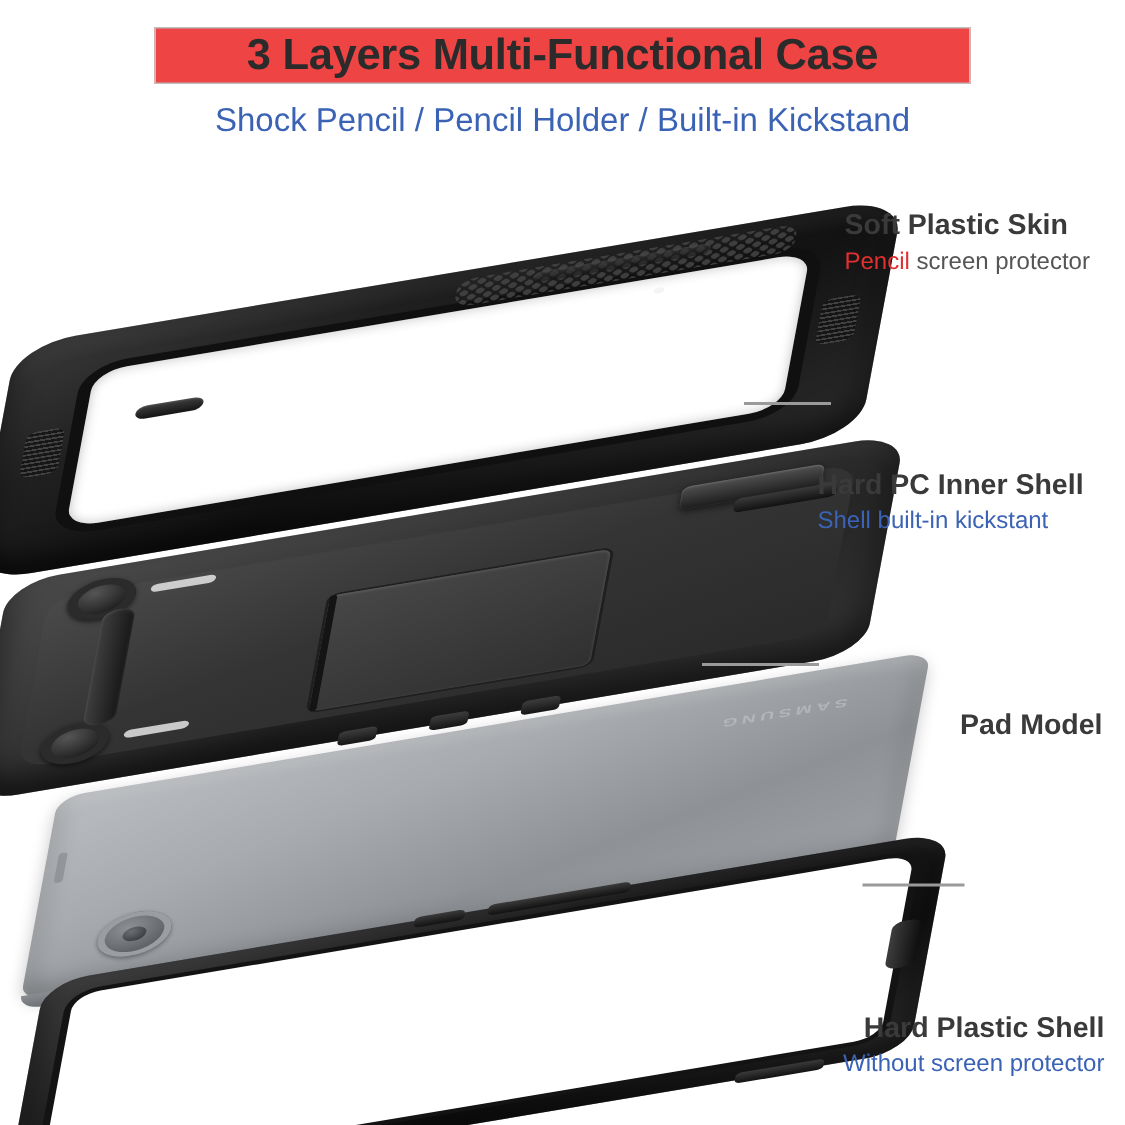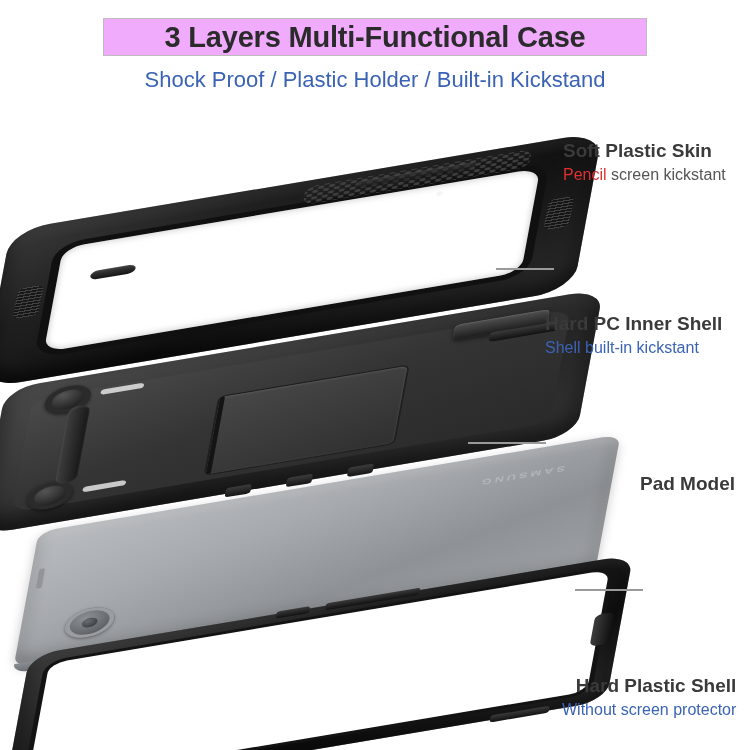--- a/index.html
+++ b/index.html
@@ -2,21 +2,21 @@
 <html><head>
 <meta charset="utf-8">
 <style>
   * { margin:0; padding:0; box-sizing:border-box; }
   html,body { width:750px; height:750px; background:#ffffff; overflow:hidden; }
   body { font-family:"Liberation Sans", sans-serif; position:relative; }
 
   
   #title-box{
     position:absolute; left:103px; top:18px; width:544px; height:38px;
-    border:1px solid #bdbdbd; background:#f0abfc;
+    border:1px solid #bdbdbd; background:#ef4444;
     display:flex; align-items:center; justify-content:center;
   }
   #title-text{
     font-size:29px; font-weight:bold; color:#2b2b2b; letter-spacing:-.2px;
     white-space:nowrap;
   }
   #subtitle-text{
     position:absolute; left:0; top:67px; width:750px; text-align:center;
     font-size:22px; color:#3b63b5; font-weight:normal; white-space:nowrap;
   }
@@ -234,21 +234,21 @@
   #callout-pc      { left:545px; top:312px; }
   #callout-pad     { left:640px; top:472px; }
   #callout-plastic { left:562px; top:674px;text-align:right; }
 </style>
 </head>
 <body>
 
 <div id="title-box">
   <div id="title-text">3 Layers Multi-Functional Case</div>
 </div>
-<div id="subtitle-text">Shock Proof / Plastic Holder / Built-in Kickstand</div>
+<div id="subtitle-text">Shock Pencil / Pencil Holder / Built-in Kickstand</div>
 
 <div id="stage">
 
   <div id="layer-silicone">
     <div id="sil-outer"></div>
     <div id="sil-window"></div>
     <div id="sil-hex"></div>
     <div class="sil-rib" id="sil-rib-l"></div>
     <div class="sil-rib" id="sil-rib-r"></div>
     <div class="sil-btn" id="sil-btn-1"></div>
@@ -297,21 +297,21 @@
   </div>
 
   <div class="lead lead-h" id="lead-1"></div>
   <div class="lead lead-h" id="lead-2"></div>
   <div class="lead lead-h" id="lead-3"></div>
 
 </div>
 
 <div class="callout" id="callout-silicone">
   <div class="c-title">Soft Plastic Skin</div>
-  <div class="c-sub"><span class="c-red">Pencil</span><span class="c-gray"> screen kickstant</span></div>
+  <div class="c-sub"><span class="c-red">Pencil</span><span class="c-gray"> screen protector</span></div>
 </div>
 
 <div class="callout" id="callout-pc">
   <div class="c-title">Hard PC Inner Shell</div>
   <div class="c-sub c-blue">Shell built-in kickstant</div>
 </div>
 
 <div class="callout" id="callout-pad">
   <div class="c-title">Pad Model</div>
 </div>

